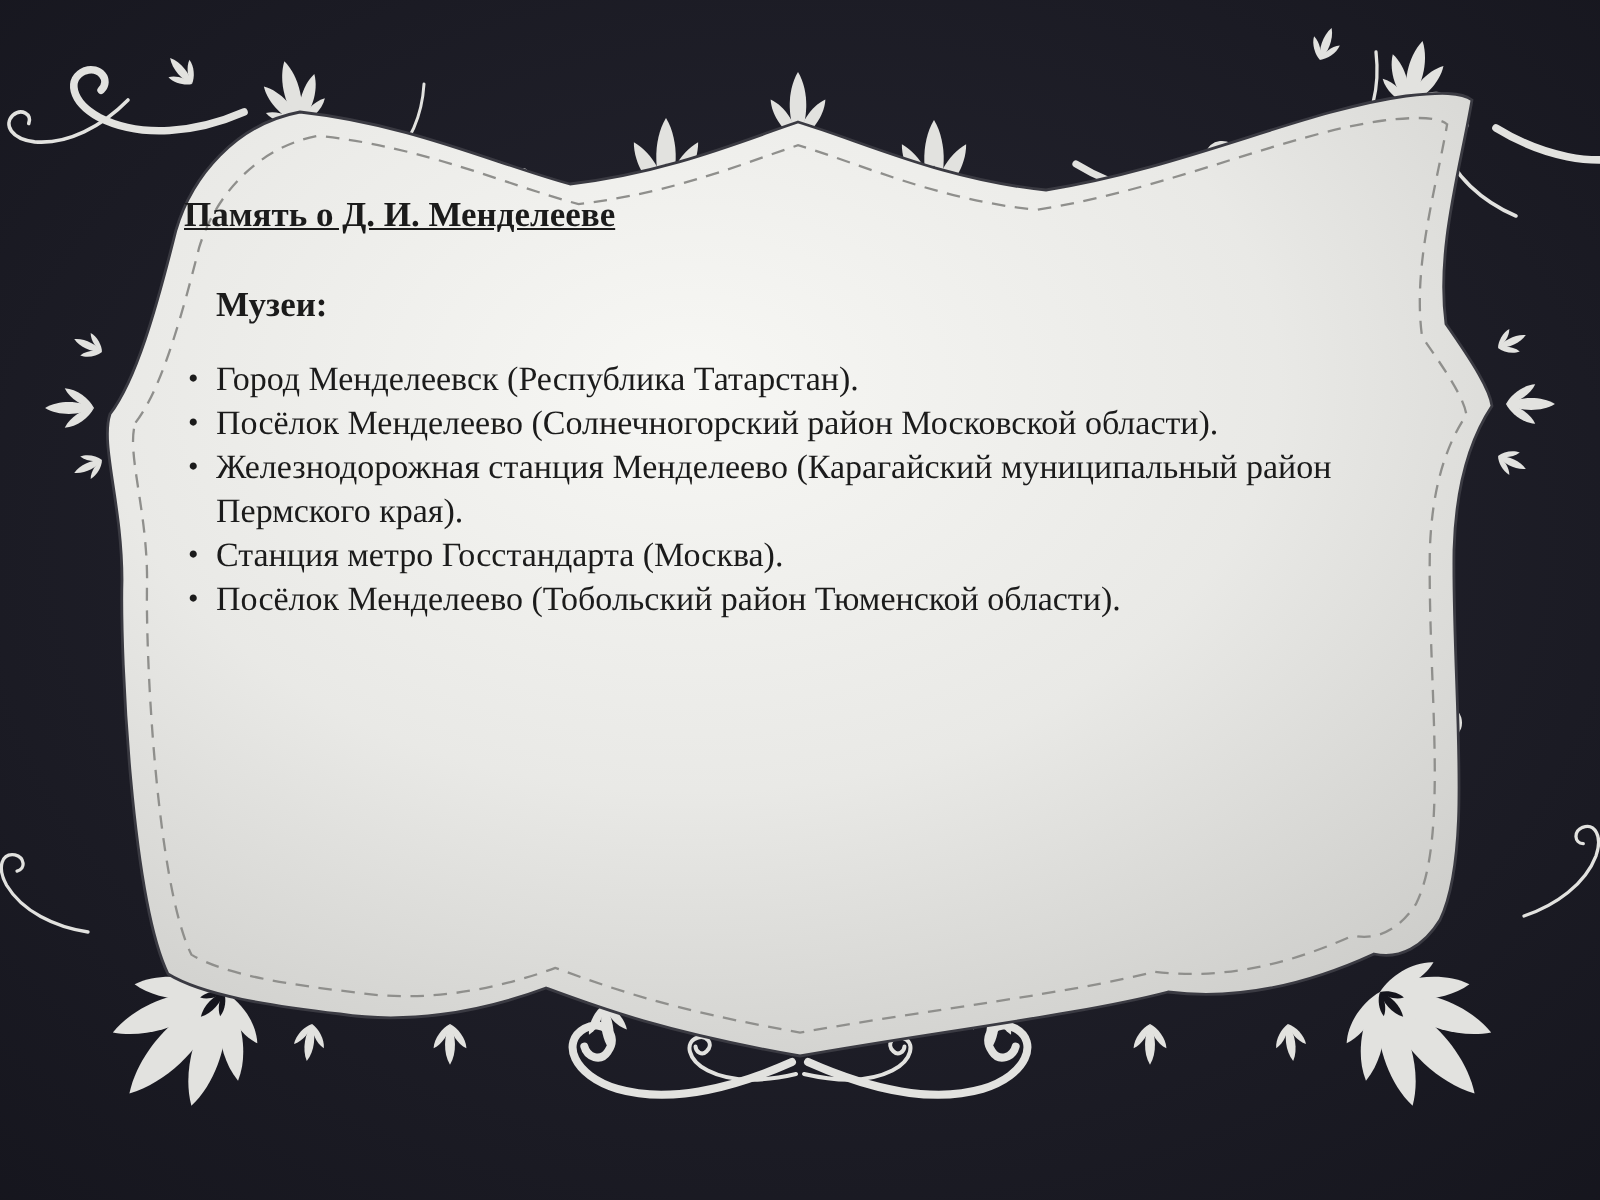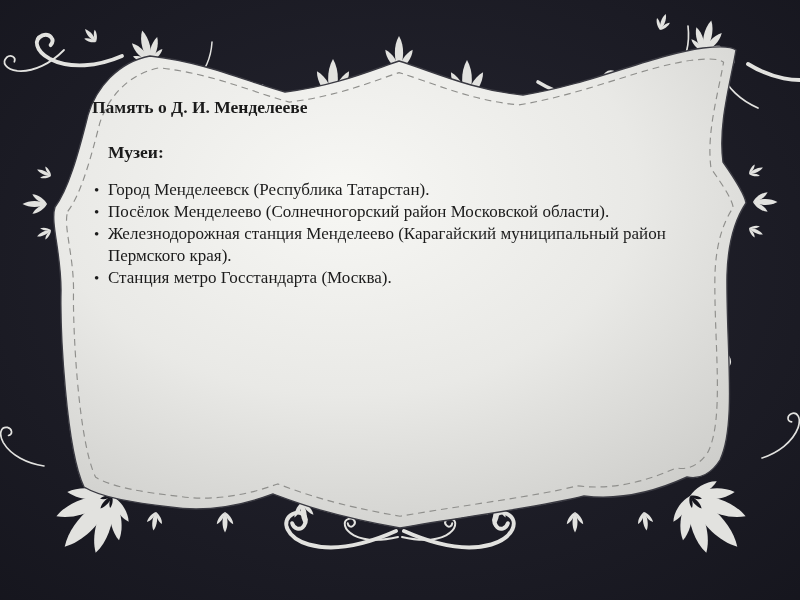--- a/index.html
+++ b/index.html
@@ -24,21 +24,21 @@
   .orn-dark{fill:var(--bg-edge);stroke:none;}
   .orn-line{fill:none;stroke:var(--ornament);stroke-width:4.5;stroke-linecap:round;}
   .orn-line.thin{stroke-width:3;}
   .orn-line.thin2{stroke-width:4;}
 
   
   .content{
     position:absolute;left:92px;top:96px;width:620px;color:var(--text);
     font-size:17px;line-height:22px;
   }
-  .content h1{font-size:17.5px;line-height:22px;font-weight:bold;margin:0 0 23px 0;}
+  .content h1{font-size:17.5px;line-height:22px;font-weight:bold;margin:0 0 23px 0;text-decoration:underline;}
   .content h2{font-size:17.5px;line-height:22px;font-weight:bold;margin:16px;}
   .content ul{list-style:none;margin:0 0 23px 0;padding:0;}
   .content ul:last-child{margin-bottom:0;}
   .content li{position:relative;padding-left:16px;line-height:22px;}
   .content li::before{
     content:var(--bullet);position:absolute;left:2px;top:0;
     line-height:22px;font-size:15px;color:var(--text);
   }
   .li-text,.pre{white-space:pre-wrap;}
 </style>
@@ -182,16 +182,17 @@
     <h1>Память о Д. И. Менделееве</h1>
 
     <h2>Музеи:</h2>
 
     <ul>
         <li><span class="li-text">Город Менделеевск (Республика Татарстан).</span></li>
         <li><span class="li-text">Посёлок Менделеево (Солнечногорский район Московской области).</span></li>
         <li><span class="li-text">Железнодорожная станция Менделеево (Карагайский муниципальный район
 Пермского края).</span></li>
         <li><span class="li-text">Станция метро Госстандарта (Москва).</span></li>
+        <li><span class="li-text">Посёлок Менделеево (Тобольский район Тюменской области).</span></li>
       </ul>
   </div>
 
 </div>
 
 </body></html>

